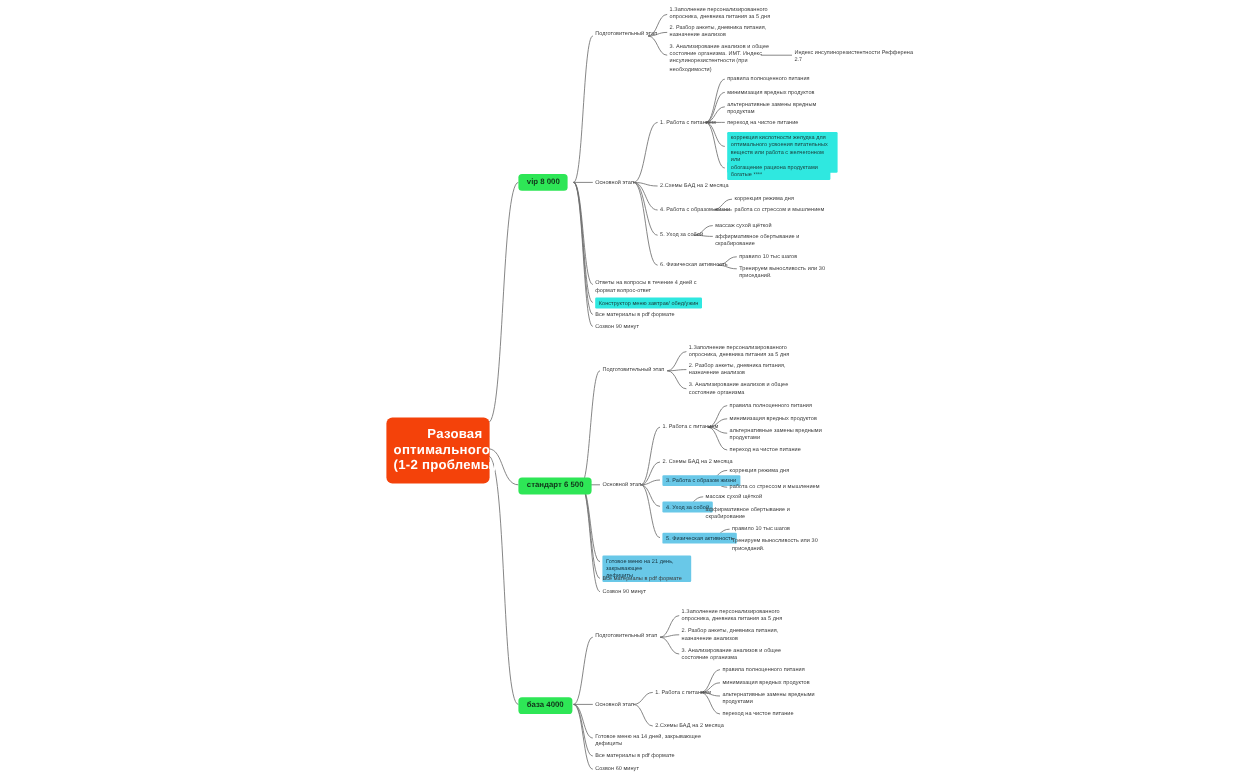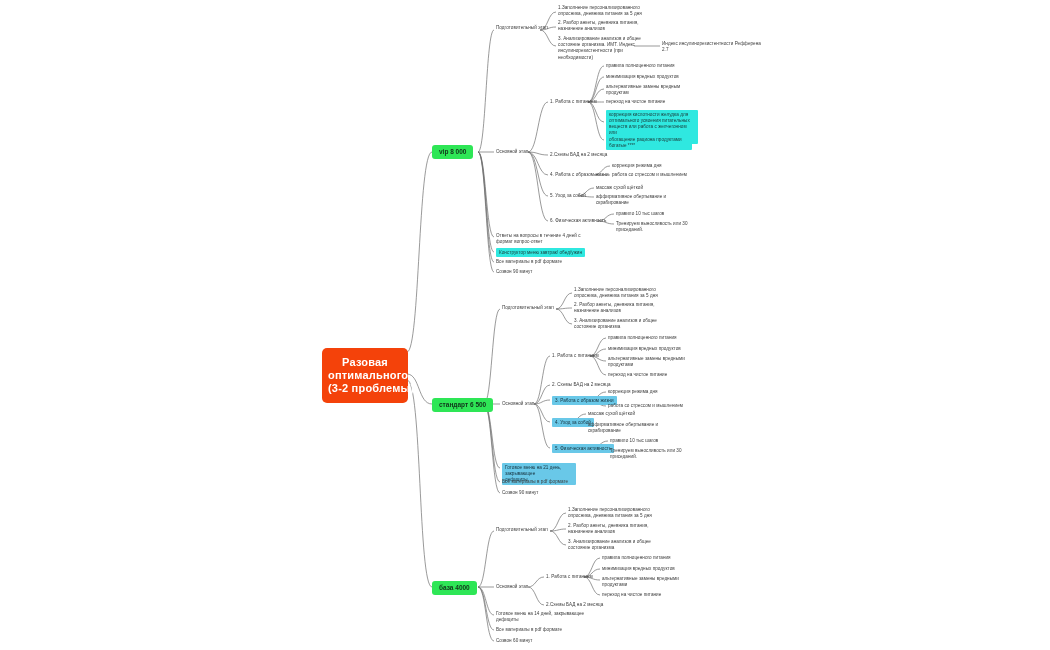--- a/index.html
+++ b/index.html
@@ -8,21 +8,21 @@
     font-family:"Liberation Sans","DejaVu Sans",sans-serif;
     overflow:hidden;position:relative;
   }
   #canvas{position:absolute;left:0;top:0;width:1050px;height:650px;}
   svg.links{position:absolute;left:0;top:0;width:1050px;height:650px;pointer-events:none;}
 
   .node{position:absolute;box-sizing:border-box;}
 
   .root{
     background:#f4420a;color:#ffffff;border-radius:5px;
-    font-size:11px;font-weight:bold;line-height:13px;text-align:center;
+    font-size:11px;font-weight:bold;line-height:13px;text-align:right;
     padding:8px 6px;letter-spacing:.2px;
   }
   .root div{white-space:nowrap;}
 
   .lvl1{
     background:#2ee656;color:#11331a;border-radius:3px;
     font-size:6.5px;font-weight:bold;text-align:center;
     padding:3px 7px;white-space:nowrap;line-height:8px;
   }
 
@@ -131,21 +131,21 @@
       <path d="M584,577 C592,577 592,558 600,558"></path>
       <path d="M584,577 C592,577 592,569 600,569"></path>
       <path d="M584,577 C592,577 592,580 600,580"></path>
       <path d="M584,577 C592,577 592,595 600,595"></path>
     </g>
   </svg>
 
   <div class="node root" style="left:322px;top:348px;width:86px;">
     <div>Разовая</div>
     <div>оптимального</div>
-    <div>(3-2 проблемы)</div>
+    <div>(1-2 проблемы)</div>
   </div>
 
   <div class="node lvl1" style="left:432px;top:145px;">vip 8 000</div>
 
   <div class="node txt" style="left:496px;top:25px;">Подготовительный этап</div>
   <div class="node txt" style="left:558px;top:5px;width:92px;">1.Заполнение персонализированного
 опросника, дневника питания за 5 дня</div>
   <div class="node txt" style="left:558px;top:20px;width:92px;">2. Разбор анкеты, дневника питания,
 назначение анализов</div>
   <div class="node txt" style="left:558px;top:36px;width:92px;">3. Анализирование анализов и общее

